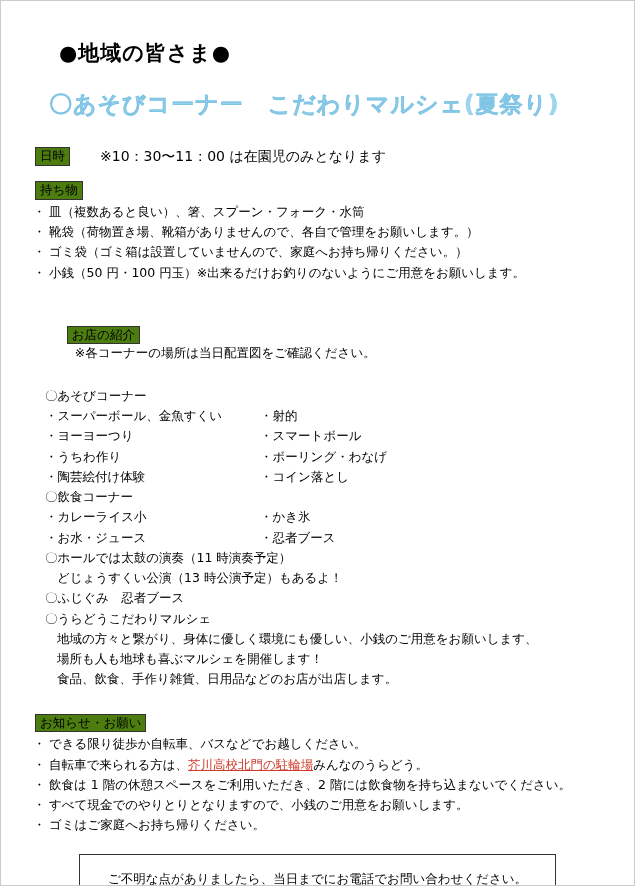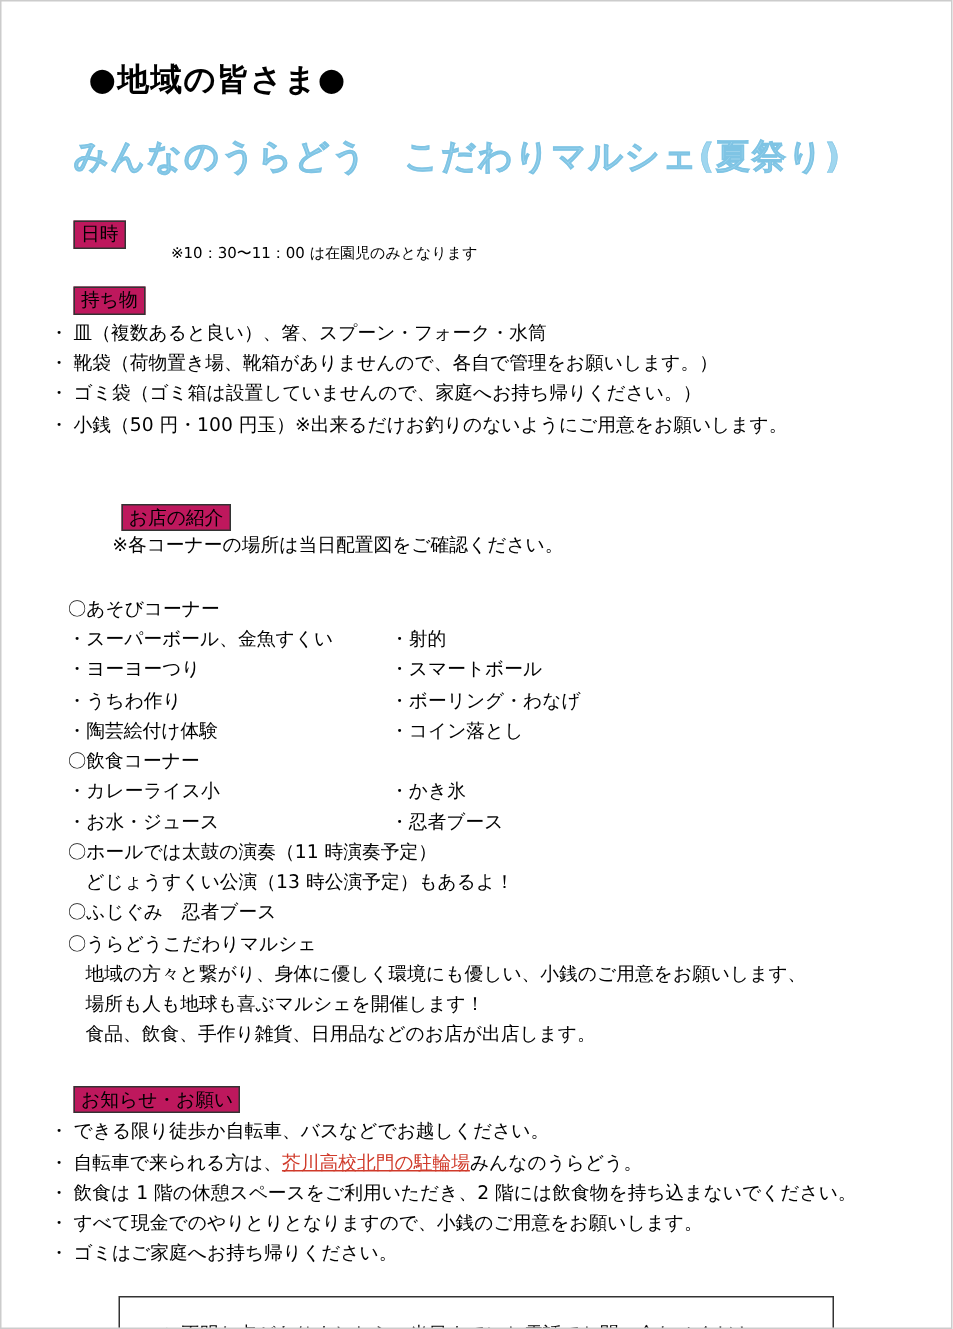--- a/index.html
+++ b/index.html
@@ -43,45 +43,43 @@
     -webkit-text-stroke: 0.4px #7fc4e4;
   }
   
   .label-box {
     display: inline-block;
     border: 1px solid #333333;
     padding: 1px 4px 2px 4px;
     font-size: 12.5px;
     line-height: 1.1;
     vertical-align: middle;
-    background: #be185d;
-    margin-left: 14px;
+    background: #4d7c0f;
   }
   .row {
     display: flex;
     align-items: flex-start;
   }
   .row .label-col {
     flex: 0 0 auto;
     padding-top: 1px;
   }
   .row .content-col {
     flex: 1 1 auto;
     padding-left: 8px;
   }
   .line {
     font-size: 13px;
     line-height: 1.55;
     white-space: pre;
   }
   .note-line {
-    font-size: 10px;
+    font-size: 14px;
     line-height: 1.5;
     white-space: pre;
-    margin-top: 16px;
   }
   .sec {
     margin-bottom: 14px;
   }
   ul.bullets {
     list-style: none;
     margin: 2px 0 0 0;
     padding: 0;
   }
   ul.bullets li {
@@ -142,21 +140,21 @@
   .section-gap { height: 10px; }
   .tight { margin-top: 4px; }
 </style>
 </head>
 <body>
 
 <div class="page">
   <div class="inner">
 
     <div class="doc-title">●地域の皆さま●</div>
-    <div class="subtitle">みんなのうらどう　こだわりマルシェ(夏祭り)</div>
+    <div class="subtitle">〇あそびコーナー　こだわりマルシェ(夏祭り)</div>
 
     <div class="sec row">
       <div class="label-col">
         <span class="label-box">日時</span>
       </div>
       <div class="content-col">
         <div class="note-line indent2">※10：30〜11：00 は在園児のみとなります</div>
       </div>
     </div>
 

